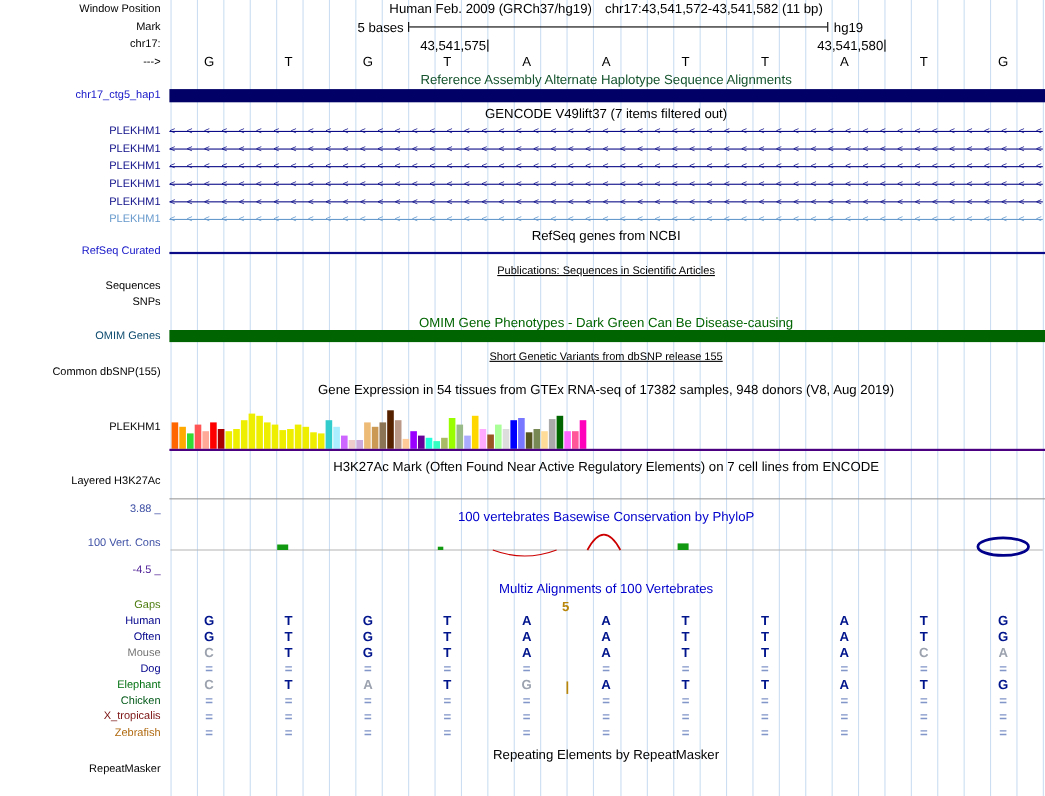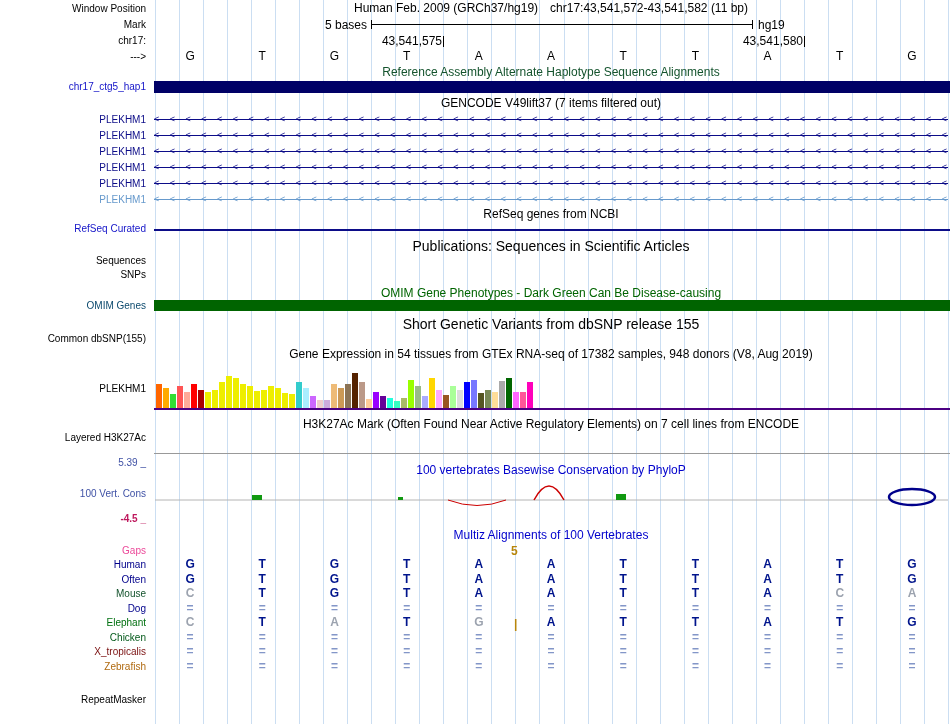--- a/index.html
+++ b/index.html
@@ -2,21 +2,21 @@
 <html><head>
 <meta charset="utf-8">
 <style>
   * { margin:0; padding:0; box-sizing:border-box; }
   html,body { background:#fff; }
   body { font-family:"Liberation Sans", sans-serif; }
   #browser { position:relative; width:950px; height:724px; background:#fff; overflow:hidden; font-size:12px; color:#000; }
   .guide { position:absolute; top:0; bottom:0; width:1px; background:#CBDEF2; }
   .lbl { position:absolute; left:0; width:150px; text-align:right; padding-right:4px; white-space:nowrap; font-size:10px; line-height:13px; }
   .title { position:absolute; left:154px; right:2px; text-align:center; font-size:12px; line-height:13px; }
-  .title.small { font-size:14px; }
+  .title.small { font-size:10px;text-decoration:underline; }
   .flexc { display:flex; justify-content:center; gap:12px; }
   .cols { position:absolute; left:154px; width:794px; display:flex; }
   .col-cell { flex:1 0 0; text-align:center; font-size:12px; line-height:13px; }
   .bold .col-cell { font-weight:bold; }
   .scalebar { position:absolute; left:371px; top:20px; width:382px; height:9px; border-left:1px solid #000; border-right:1px solid #000;
               background:linear-gradient(#000,#000) 0 50%/100% 1px no-repeat; }
   .tick { position:absolute; width:1px; height:11px; background:#000; top:36px; }
   .coord { position:absolute; top:34px; width:69px; text-align:right; font-size:12px; }
   .fullbar { position:absolute; left:154px; right:0; }
   .arrows { position:absolute; left:154px; right:2px; height:15px; overflow:hidden; white-space:nowrap; font-size:9px; letter-spacing:4px;
@@ -190,36 +190,36 @@
       <div class="gtex-bar" style="height: 16px; background: rgb(255, 102, 255);"></div>
       <div class="gtex-bar" style="height: 16px; background: rgb(255, 85, 153);"></div>
       <div class="gtex-bar" style="height: 26px; background: rgb(255, 0, 187);"></div>
     </div>
   <div class="fullbar" style="top:408px;height:2px;background:#4B0082"></div>
 
   <div class="title" style="top:418px">H3K27Ac Mark (Often Found Near Active Regulatory Elements) on 7 cell lines from ENCODE</div>
   <div class="lbl" style="top:431px">Layered H3K27Ac</div>
   <div class="fullbar" style="top:453px;height:1px;background:#999"></div>
 
-  <div class="lbl" style="top: 456px; color: rgb(63, 81, 165);">5.39 _</div>
+  <div class="lbl" style="top: 456px; color: rgb(63, 81, 165);">3.88 _</div>
   <div class="title" style="top: 464px; color: rgb(0, 0, 204);">100 vertebrates Basewise Conservation by PhyloP</div>
   <svg class="abs" style="left:0;top:478px" width="950" height="40">
     <line x1="155" y1="22" x2="948" y2="22" stroke="#B4B4B4" stroke-width="1"></line>
     <rect x="252" y="17" width="10" height="5" fill="#119911"></rect>
     <rect x="398" y="19" width="5" height="3" fill="#119911"></rect>
     <rect x="616" y="16" width="10" height="6" fill="#119911"></rect>
     <path d="M448,22 Q477,33 506,22" stroke="#CC0000" fill="none"></path>
     <path d="M534,22 Q549,-6 564,22" stroke="#CC0000" stroke-width="1.5" fill="none"></path>
     <ellipse cx="912" cy="19" rx="23" ry="8" stroke="#00008B" stroke-width="2.5" fill="none"></ellipse>
   </svg>
   <div class="lbl" style="top: 487px; color: rgb(63, 81, 165);">100 Vert. Cons</div>
-  <div class="lbl" style="top: 512px; color: #be185d; font-weight: bold;">-4.5 _</div>
+  <div class="lbl" style="top: 512px; color: #4c1d95;">-4.5 _</div>
 
   <div class="title" style="top: 529px; color: rgb(0, 0, 204);">Multiz Alignments of 100 Vertebrates</div>
-  <div class="lbl" style="top: 544px; color: #ec4899;">Gaps</div>
+  <div class="lbl" style="top: 544px; color: #4d7c0f;">Gaps</div>
   <div class="abs" style="left: 511px; top: 544px; font-weight: bold; color: rgb(184, 134, 11);">5</div>
   <div class="abs" style="left: 514px; top: 617px; font-weight: bold; color: rgb(184, 134, 11);">|</div>
 
   <div class="lbl" style="top: 558px; color: rgb(0, 0, 139);">Human</div>
   <div class="cols bold" style="top: 558px; color: rgb(0, 20, 140);">
       <span class="col-cell">G</span>
       <span class="col-cell">T</span>
       <span class="col-cell">G</span>
       <span class="col-cell">T</span>
       <span class="col-cell">A</span>
@@ -239,21 +239,21 @@
       <span class="col-cell">T</span>
       <span class="col-cell">A</span>
       <span class="col-cell">A</span>
       <span class="col-cell">T</span>
       <span class="col-cell">T</span>
       <span class="col-cell">A</span>
       <span class="col-cell">T</span>
       <span class="col-cell">G</span>
     </div>
 
-  <div class="lbl" style="top: 587px; color: #14532d;">Mouse</div>
+  <div class="lbl" style="top: 587px; color: #737373;">Mouse</div>
   <div class="cols bold" style="top: 587px; color: rgb(0, 20, 140);">
       <span class="col-cell" style="color: rgb(156, 163, 175);">C</span>
       <span class="col-cell">T</span>
       <span class="col-cell">G</span>
       <span class="col-cell">T</span>
       <span class="col-cell">A</span>
       <span class="col-cell">A</span>
       <span class="col-cell">T</span>
       <span class="col-cell">T</span>
       <span class="col-cell">A</span>
@@ -329,15 +329,16 @@
       <span class="col-cell">=</span>
       <span class="col-cell">=</span>
       <span class="col-cell">=</span>
       <span class="col-cell">=</span>
       <span class="col-cell">=</span>
       <span class="col-cell">=</span>
       <span class="col-cell">=</span>
       <span class="col-cell">=</span>
     </div>
 
+  <div class="title" style="top:680px">Repeating Elements by RepeatMasker</div>
   <div class="lbl" style="top:693px">RepeatMasker</div>
 
 </div>
 
 </body></html>

